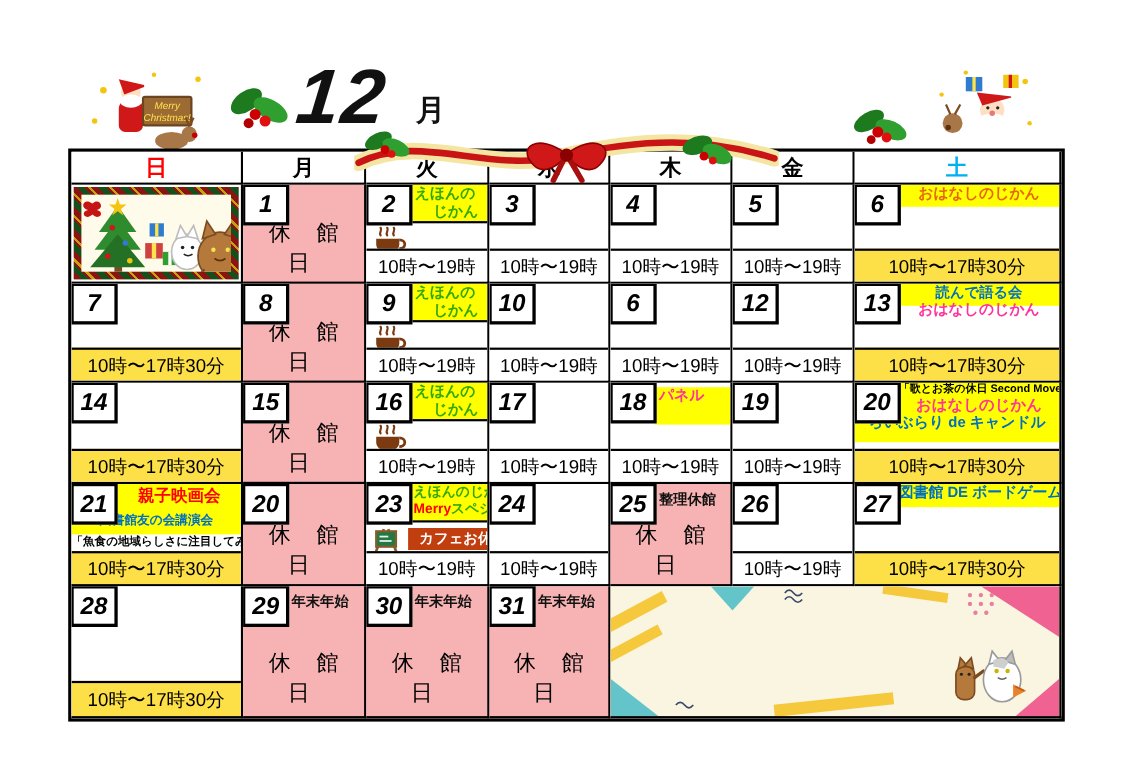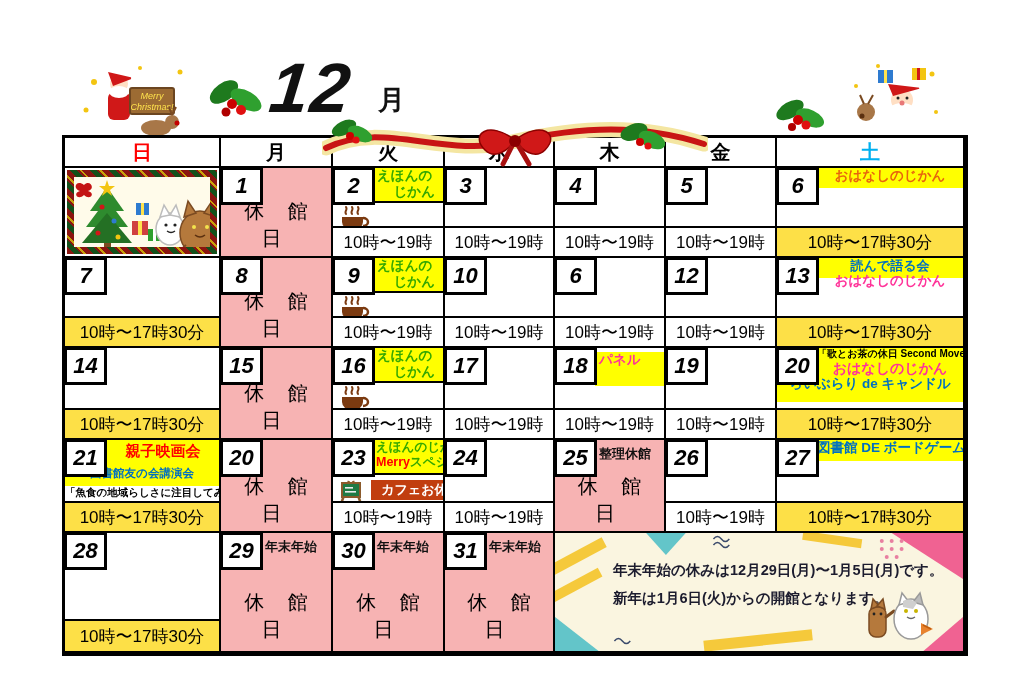--- a/index.html
+++ b/index.html
@@ -390,24 +390,20 @@
               <circle cx="350" cy="16" r="2"></circle>
               <circle cx="335" cy="24" r="2"></circle>
               <circle cx="345" cy="24" r="2"></circle>
             </g>
             <g stroke="#3A4A6B" stroke-width="1.5" fill="none">
               <path d="M160,6 q4,-5 8,0 q4,5 8,0"></path>
               <path d="M160,12 q4,-5 8,0 q4,5 8,0"></path>
               <path d="M60,108 q4,-5 8,0 q4,5 8,0"></path>
             </g>
           </svg></div>
-        <div class="note-text">
-          <div class="note-line">年末年始の休みは12月29日(月)〜1月5日(月)です。</div>
-          <div class="note-line">新年は1月6日(火)からの開館となります。</div>
-        </div>
         <div style="position: absolute; right: 26px; bottom: 6px; z-index: 2;"><svg width="74" height="52" viewBox="0 0 74 52">
             <rect x="6" y="18" width="17" height="30" rx="7" fill="#B5793C" stroke="#7B4B22" stroke-width="1.5"></rect>
             <polygon points="8,20 10,10 16,17" fill="#B5793C" stroke="#7B4B22" stroke-width="1.5"></polygon>
             <polygon points="22,20 20,10 14,17" fill="#B5793C" stroke="#7B4B22" stroke-width="1.5"></polygon>
             <circle cx="11" cy="25" r="1.4" fill="#222"></circle>
             <circle cx="18" cy="25" r="1.4" fill="#222"></circle>
             <path d="M23,28 l8,-6" stroke="#7B4B22" stroke-width="3" stroke-linecap="round"></path>
             <ellipse cx="48" cy="30" rx="17" ry="20" fill="#fff" stroke="#9a9a9a" stroke-width="1.5"></ellipse>
             <polygon points="36,16 39,4 46,13" fill="#fff" stroke="#9a9a9a" stroke-width="1.5"></polygon>
             <polygon points="60,16 57,4 50,13" fill="#BBB" stroke="#9a9a9a" stroke-width="1.5"></polygon>

